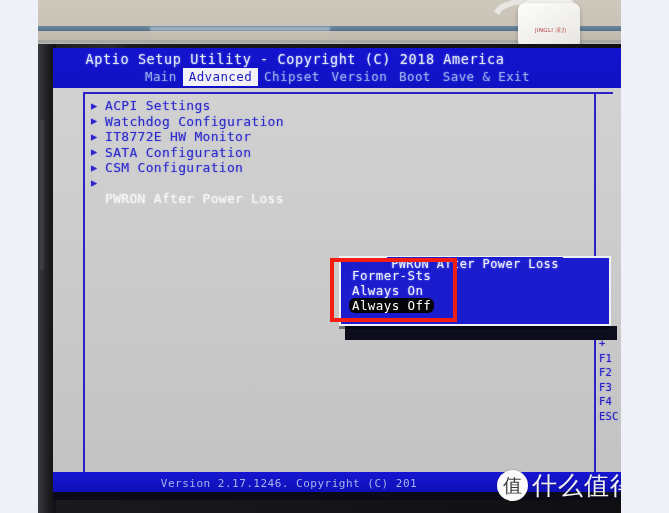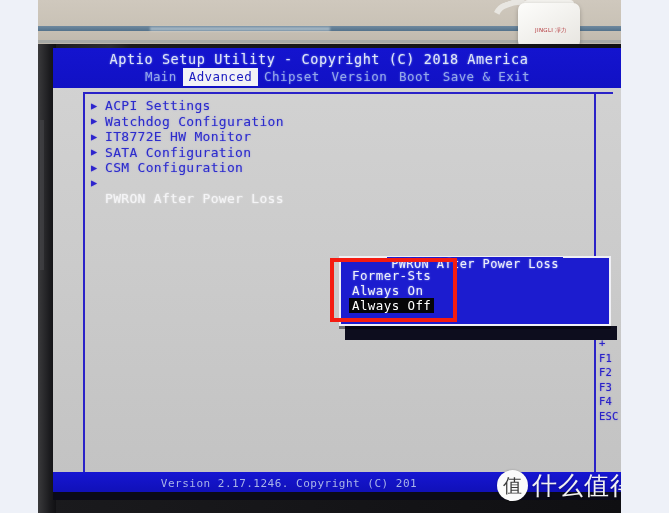--- a/index.html
+++ b/index.html
@@ -46,21 +46,21 @@
   
   .screen{position:absolute;left:53px;top:48px;width:568px;height:452px;
         background:#cfcfcf;overflow:hidden;
         background-image:linear-gradient(180deg,#d3d3d3,#c9c9c9 60%,#c2c2c2);}
 
   
   .title-band{position:absolute;left:0;top:0;width:568px;height:40px;
         background:linear-gradient(180deg,#1414cf,#1111c4);}
   .bios-title{position:absolute;left:0;top:3px;width:484px;text-align:center;
         color:#dfe6f6;font-size:13.5px;letter-spacing:.6px;white-space:nowrap;
-        text-shadow:0 0 2px rgba(180,200,255,.8);margin-left:24px;}
+        text-shadow:0 0 2px rgba(180,200,255,.8);}
 
   
   .tabs{position:absolute;left:86px;top:20px;display:flex;align-items:flex-start;}
   .tab{padding:1px 6px 2px 6px;font-size:12.5px;letter-spacing:.4px;
         color:#95a8e8;white-space:nowrap;text-shadow:0 0 2px rgba(140,170,255,.6);}
   .tab.active{background:#f2f2f6;color:#1a1ac0;text-shadow:none;}
 
   
   .panel{position:absolute;left:30px;top:44px;width:528px;height:386px;
         border-left:2px solid #2a22c8;border-top:2px solid #2a22c8;
@@ -99,21 +99,21 @@
         background:#1c1ccf;border:2px solid #f0f0f5;box-sizing:border-box;
         box-shadow:0 3px 0 rgba(0,0,0,.45);}
   .dlg-title{position:absolute;left:339px;top:257px;width:272px;text-align:center;
         font-size:12px;color:#eef0fa;letter-spacing:.4px;white-space:nowrap;
         text-shadow:0 0 2px rgba(200,215,255,.85);}
   .dlg-title span{background:#1c1ccf;padding:0 4px;}
   .dlg-opts{position:absolute;left:349px;top:268px;}
   .opt{font-size:12.5px;letter-spacing:.4px;color:#eef0fa;height:15px;
         line-height:15px;padding:0 3px;white-space:nowrap;
         text-shadow:0 0 2px rgba(190,205,255,.7);}
-  .opt.hl{background:#050507;color:#ffffff;text-shadow:none;}
+  .opt.hl{background:#050507;color:#ffffff;text-shadow:none;border-radius:6px;}
   .dlg-shadow{position:absolute;left:345px;top:326px;width:272px;height:14px;
         background:#0d0d1e;}
 
   
   .redbox{position:absolute;left:330px;top:258px;width:127px;height:64px;
         border:4px solid #f51c11;box-sizing:border-box;}
 
   
   .wm{position:absolute;left:497px;top:469px;display:flex;align-items:center;gap:4px;}
   .wm-logo{width:31px;height:31px;border-radius:50%;background:#fbfbfb;

